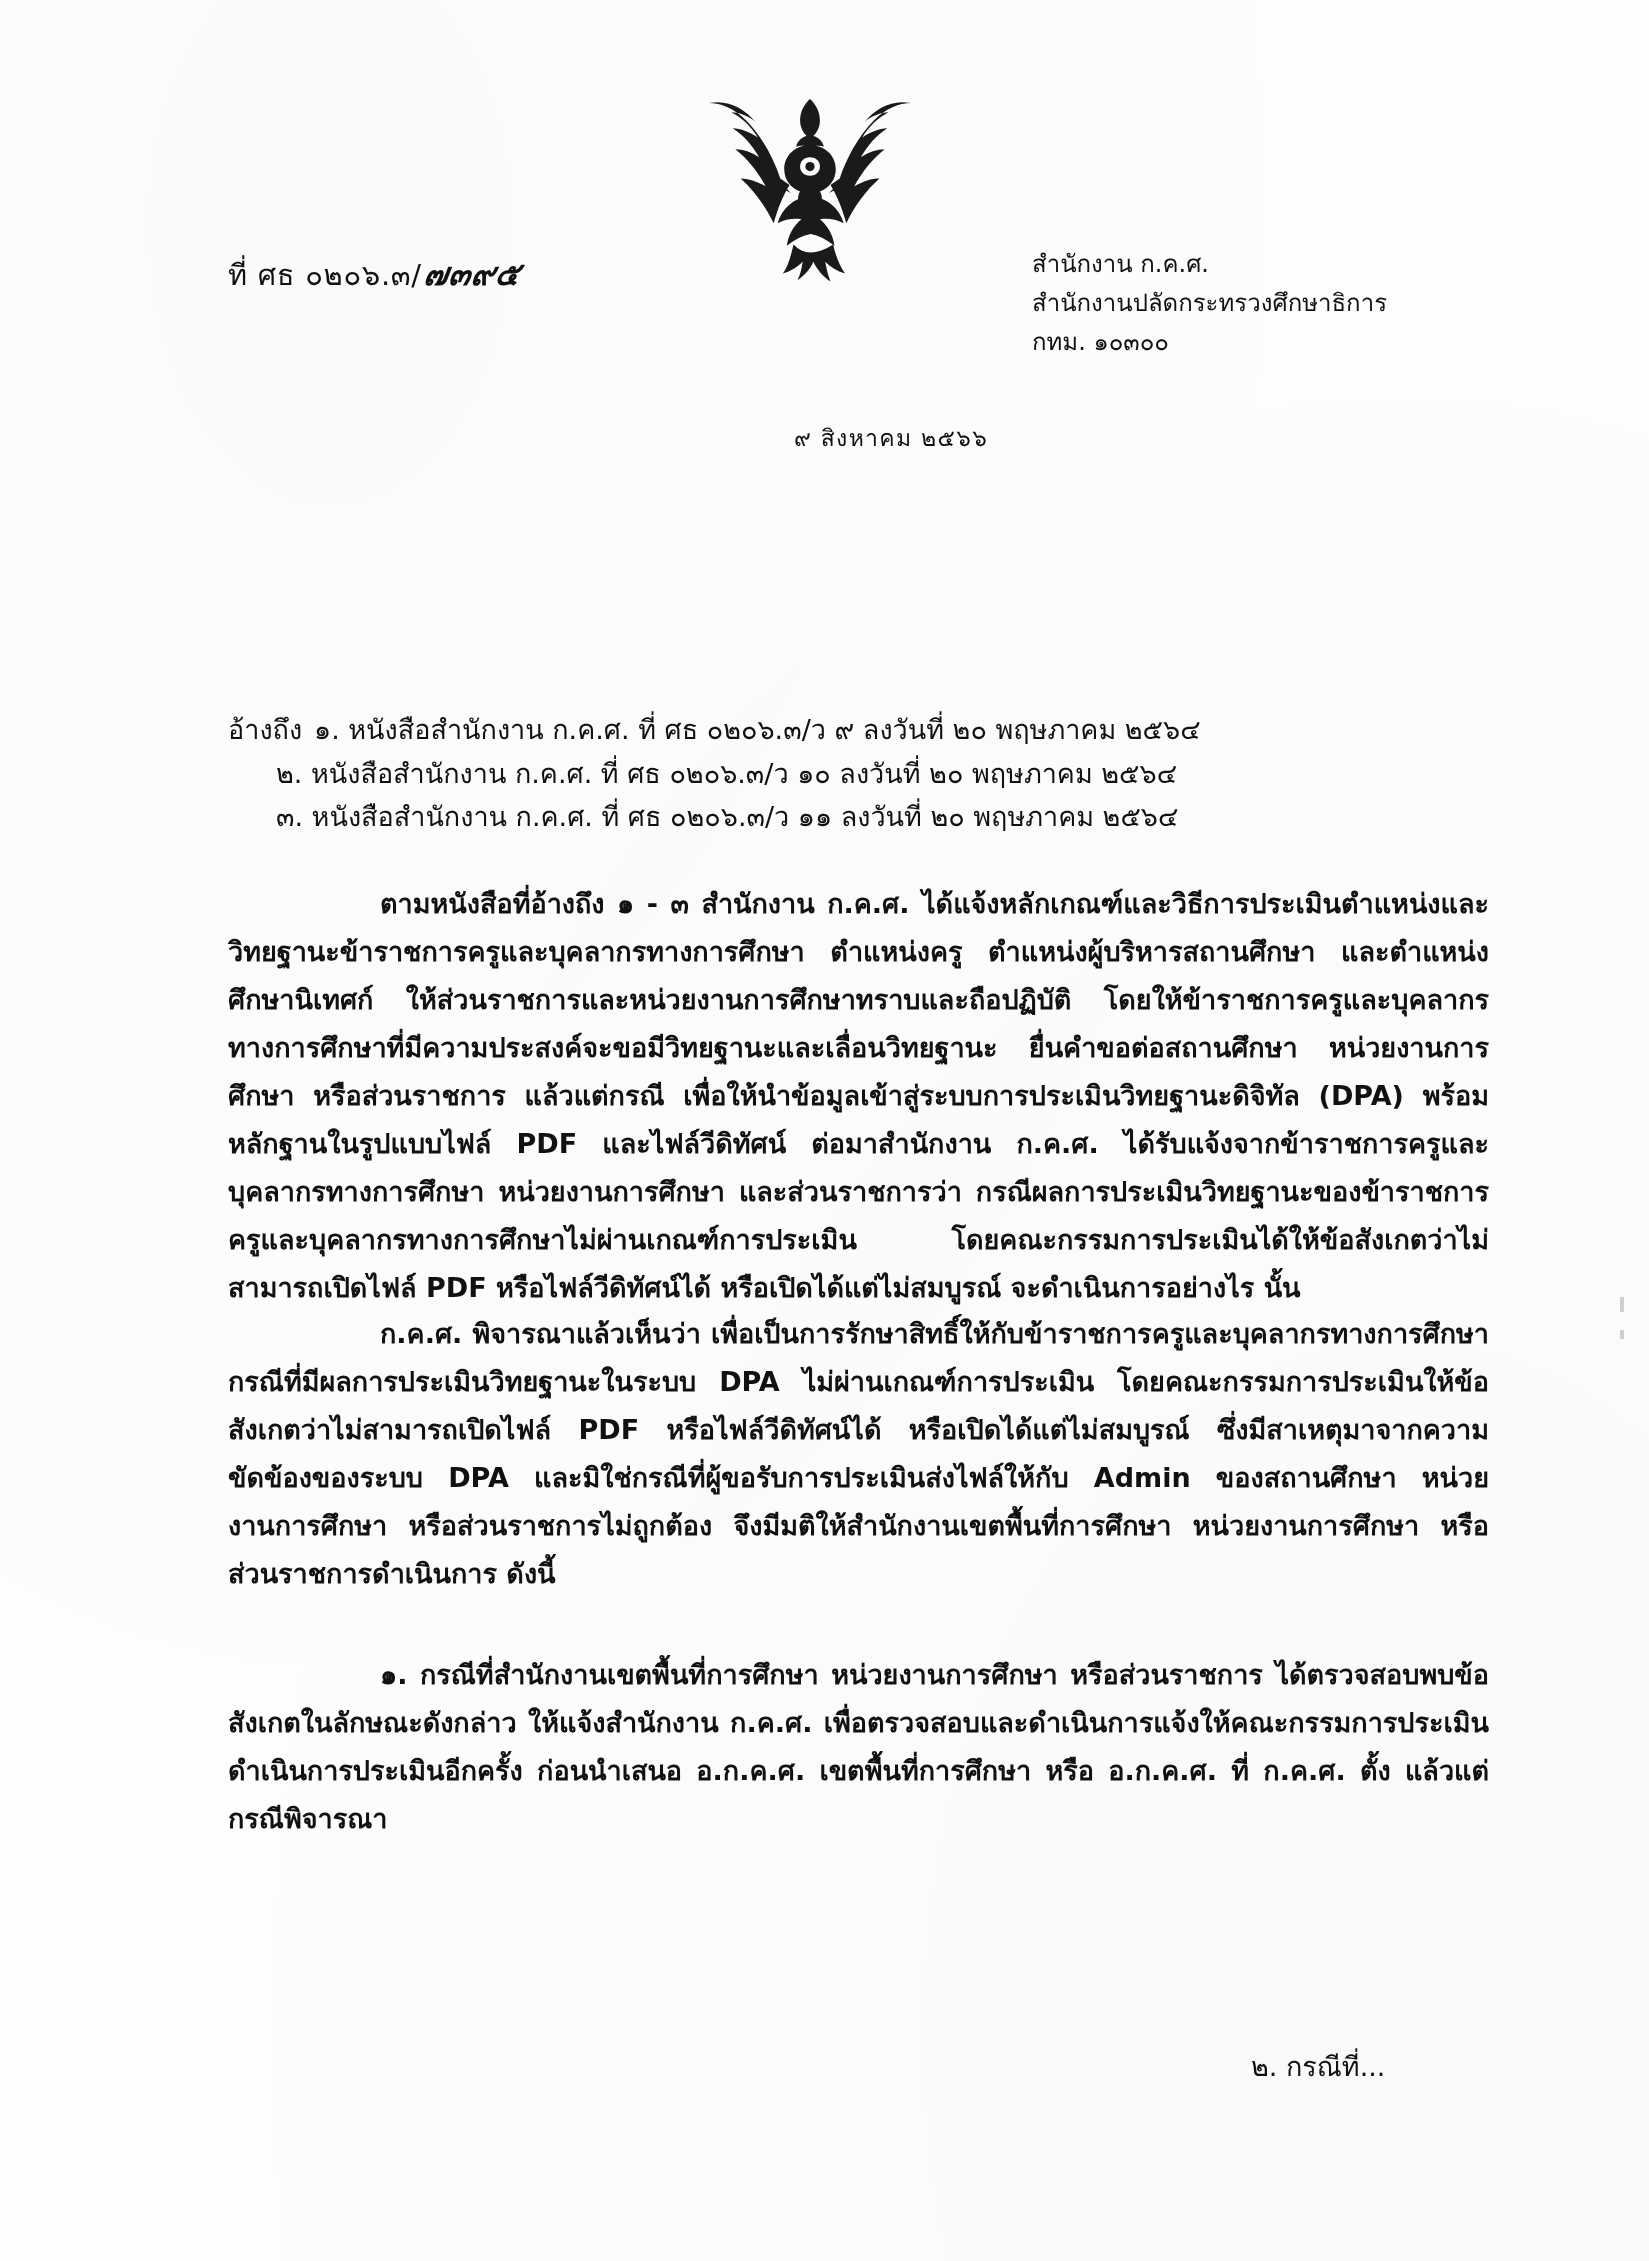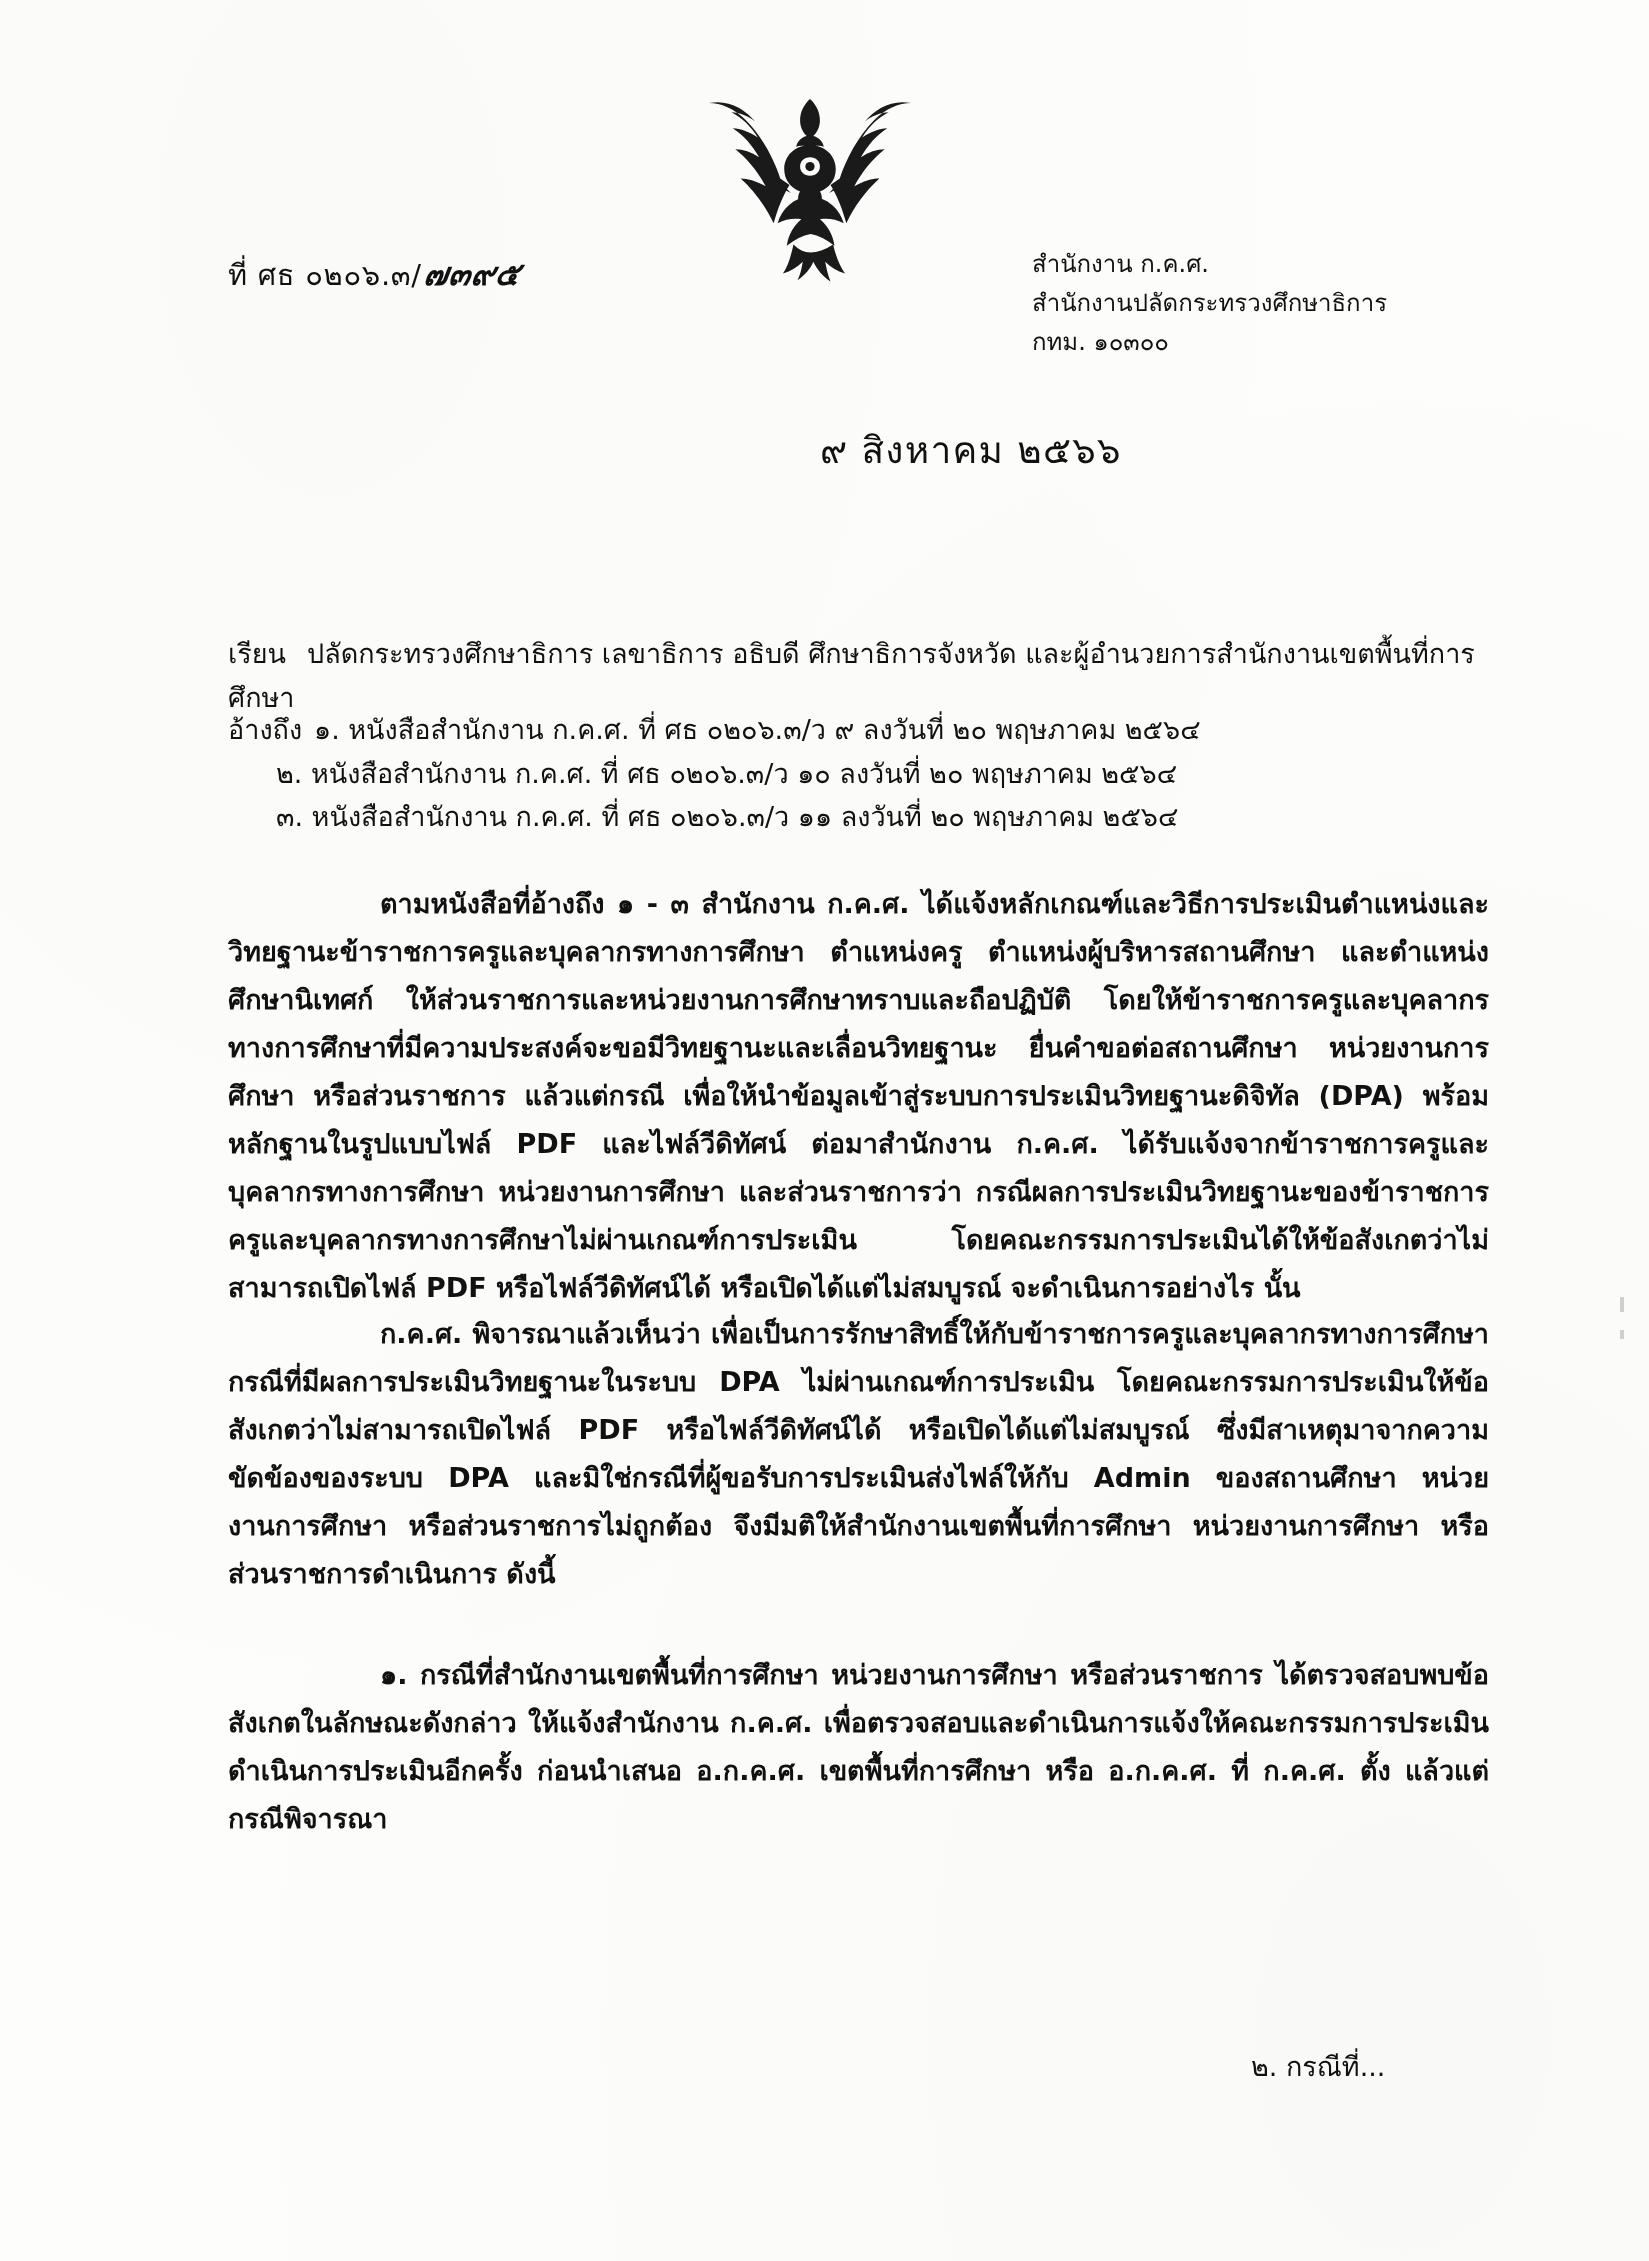--- a/index.html
+++ b/index.html
@@ -65,23 +65,23 @@
     left: 1032px;
     top: 245px;
     font-size: 24px;
     line-height: 1.62;
     white-space: nowrap;
   }
 
   
   .date-line {
     position: absolute;
-    left: 820px;
+    left: 794px;
     top: 420px;
-    font-size: 37px;
+    font-size: 23px;
     white-space: nowrap;
     letter-spacing: 1.3px;
   }
 
   
   .field {
     position: absolute;
     font-size: 27px;
     line-height: 1.62;
   }
@@ -195,23 +195,20 @@
 
   <div class="office">
     <div>สำนักงาน ก.ค.ศ.</div>
     <div>สำนักงานปลัดกระทรวงศึกษาธิการ</div>
     <div>กทม. ๑๐๓๐๐</div>
   </div>
 
   <div class="date-line">๙   สิงหาคม  ๒๕๖๖</div>
 
 
-  <div class="field to">
-    <span class="label">เรียน</span><span>ปลัดกระทรวงศึกษาธิการ เลขาธิการ อธิบดี ศึกษาธิการจังหวัด และผู้อำนวยการสำนักงานเขตพื้นที่การศึกษา</span>
-  </div>
 
   <div class="field ref">
     <div class="item">
       <span class="inline-label">อ้างถึง</span><span>๑. หนังสือสำนักงาน ก.ค.ศ. ที่ ศธ ๐๒๐๖.๓/ว ๙ ลงวันที่ ๒๐ พฤษภาคม ๒๕๖๔</span>
     </div>
     <div class="item">๒. หนังสือสำนักงาน ก.ค.ศ. ที่ ศธ ๐๒๐๖.๓/ว ๑๐ ลงวันที่ ๒๐ พฤษภาคม ๒๕๖๔</div>
     <div class="item">๓. หนังสือสำนักงาน ก.ค.ศ. ที่ ศธ ๐๒๐๖.๓/ว ๑๑ ลงวันที่ ๒๐ พฤษภาคม ๒๕๖๔</div>
   </div>
 
   <div class="para p1">

